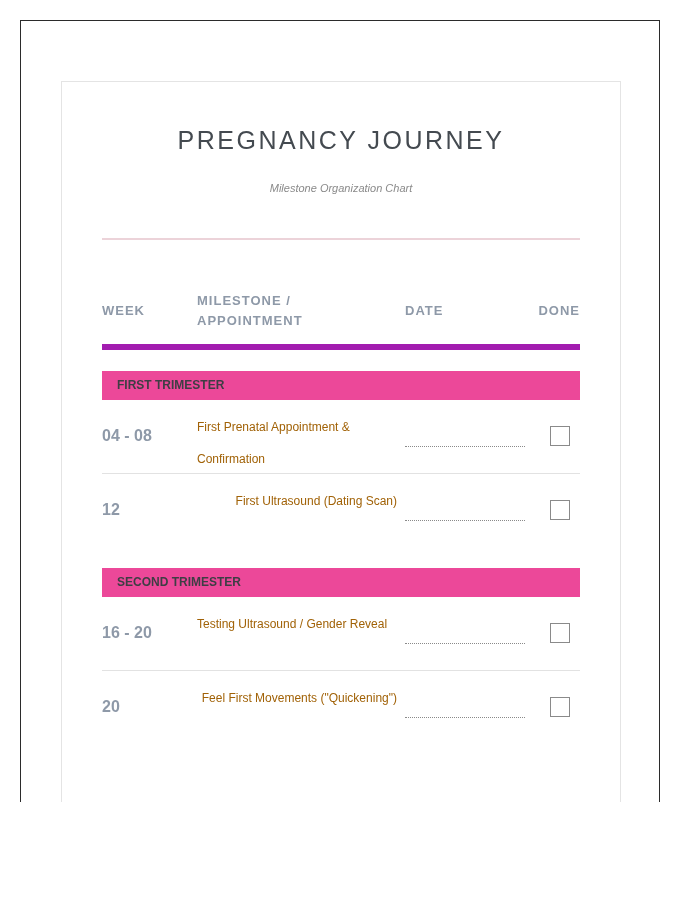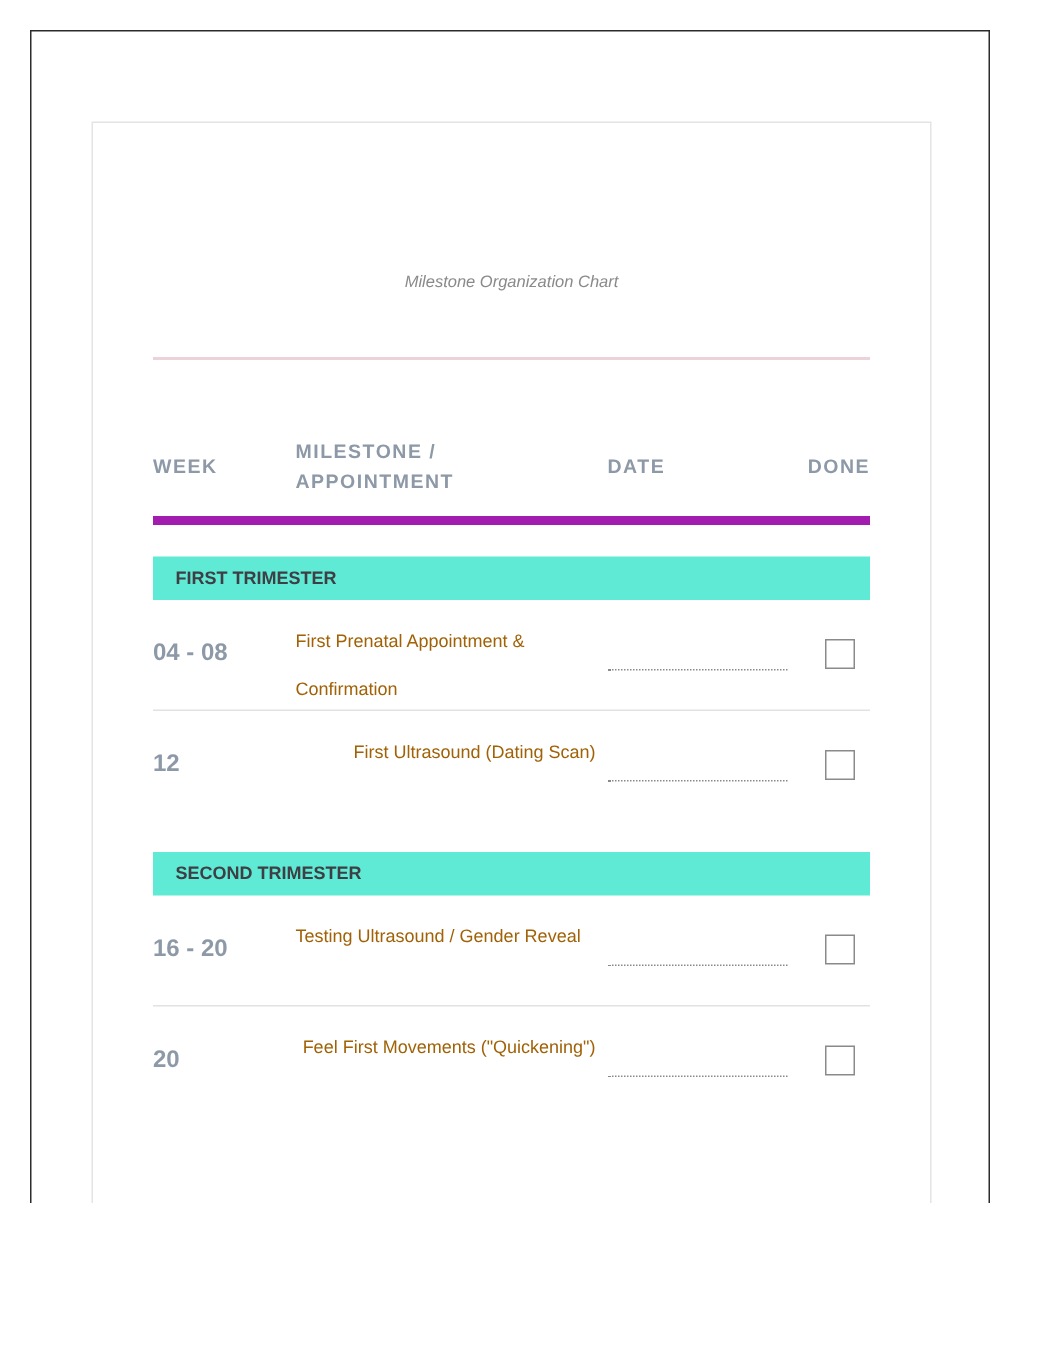--- a/index.html
+++ b/index.html
@@ -91,21 +91,21 @@
     }
     .th-week { left: 0; top: 19px; }
     .th-milestone { left: 95px; top: 9px; width: 140px; }
     .th-date { left: 303px; top: 19px; }
     .th-done { right: 0; top: 19px; }
 
     .section {
       position: relative;
       margin-top: 21px;
       height: 29px;
-      background: #5eead4;
+      background: #ec4899;
     }
     .section-label {
       position: absolute;
       left: 15px;
       top: 7px;
       font-size: 12px;
       font-weight: bold;
       color: #3e3e44;
       line-height: 15px;
     }
@@ -153,20 +153,21 @@
       cursor: pointer;
     }
   </style>
 </head>
 <body>
 
 <div class="viewport">
   <div class="frame"></div>
   <div class="card"></div>
 
+  <h1 class="title">PREGNANCY JOURNEY</h1>
   <div class="subtitle">Milestone Organization Chart</div>
   <div class="divider-pink"></div>
 
   <div class="table">
     <div class="thead">
       <div class="th th-week">WEEK</div>
       <div class="th th-milestone">MILESTONE / APPOINTMENT</div>
       <div class="th th-date">DATE</div>
       <div class="th th-done">DONE</div>
     </div>

